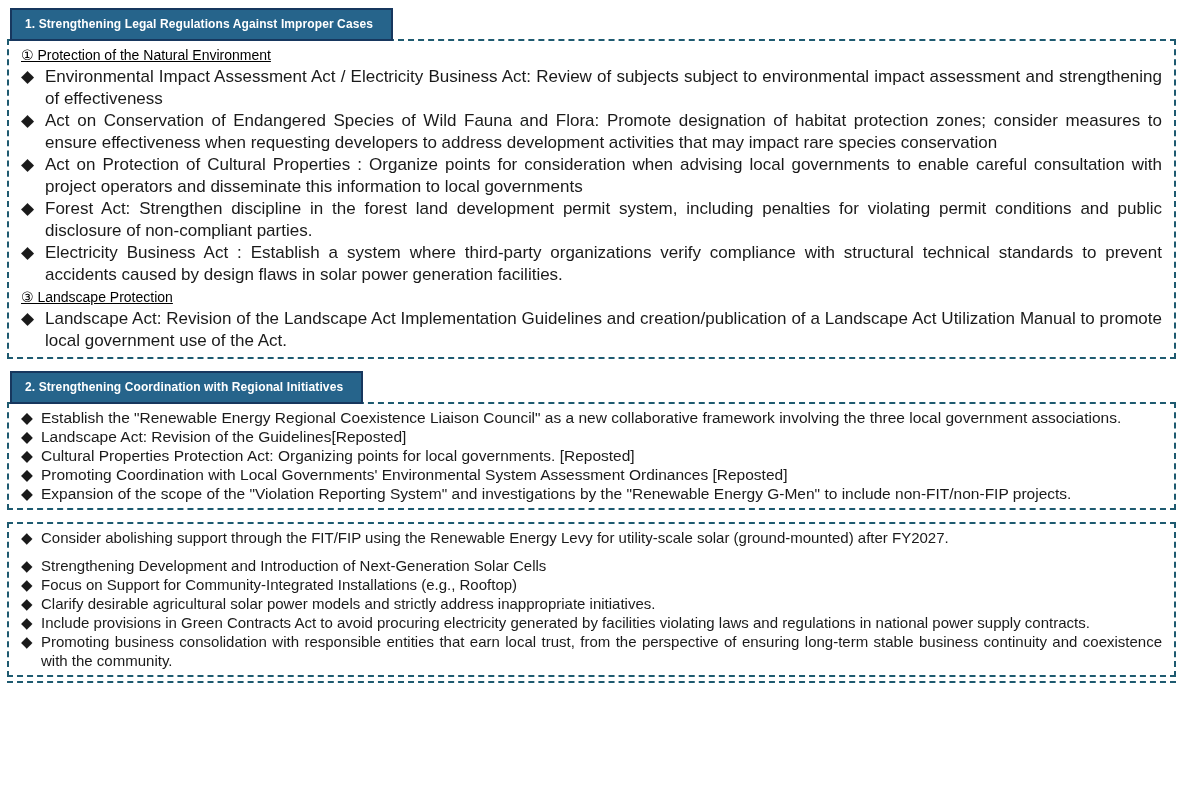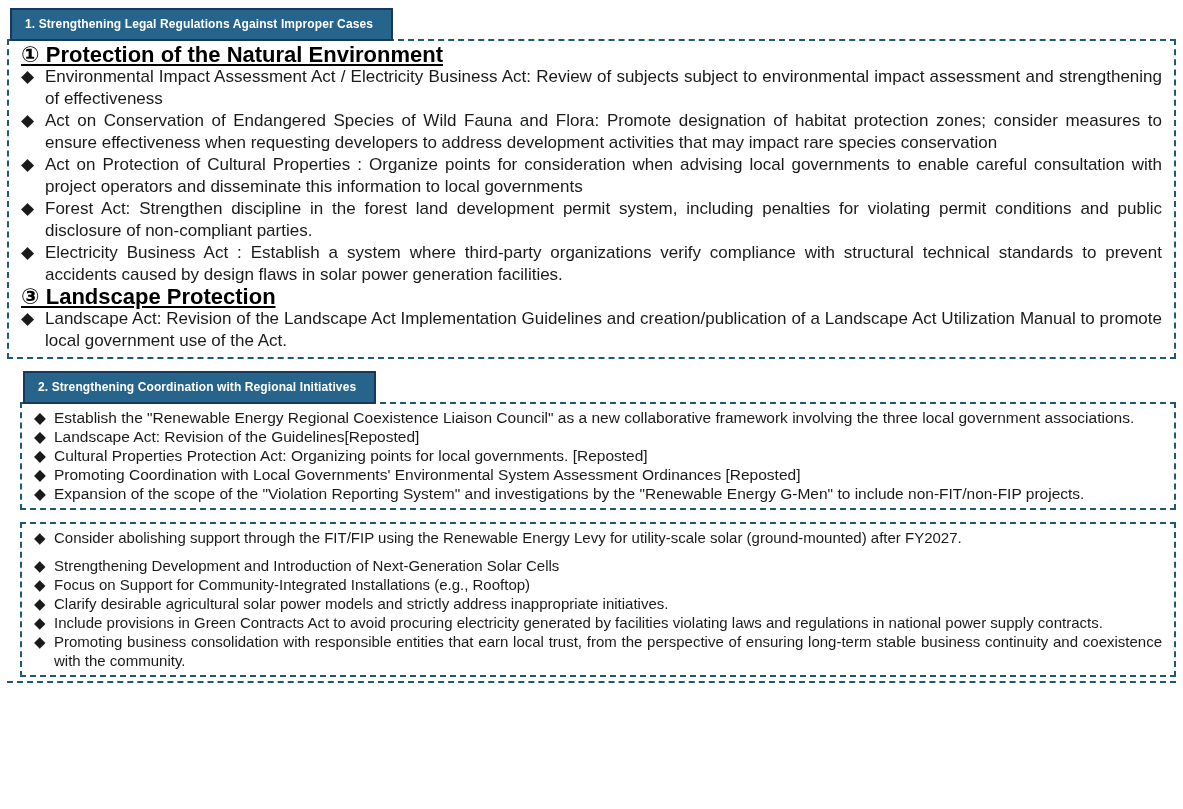--- a/index.html
+++ b/index.html
@@ -2,39 +2,39 @@
 <html><head>
 <meta charset="utf-8">
 <style>
   html,body{margin:0;padding:0;}
   body{
     width:1183px;height:809px;overflow:hidden;background:#ffffff;
     font-family:"Liberation Sans","DejaVu Sans",sans-serif;color:#1a1a1a;
     -webkit-font-smoothing:antialiased;
   }
   .page{padding-top:8px;}
-  .section + .section{margin-top:12px;margin-left:13px;}
+  .section + .section{margin-top:12px;}
   .hdr-wrap{line-height:0;margin-bottom:-2px;position:relative;z-index:2;}
   .hdr{
     display:inline-block;margin-left:10px;
     background:#26648B;border:2px solid #17375E;color:#ffffff;
     font-weight:bold;font-size:12px;line-height:26px;
     padding:1px 18px 2px 13px;
     letter-spacing:0.1px;
   }
   .box{
     margin:0 7px;border:2px dashed #1E5A70;background:#ffffff;
     position:relative;z-index:1;
     padding:3px 12px 5px 12px;
   }
   .box.s1{font-size:17px;line-height:22px;}
   .box.s2{font-size:15.5px;line-height:19px;padding-top:4px;}
   .box.s3{font-size:15px;line-height:19px;padding-top:4px;}
   .subhead{
-    font-weight:bold;text-decoration:underline;font-size:22px;
+    font-weight:normal;text-decoration:underline;font-size:14px;
     line-height:22px;color:#000000;
   }
   .bullet{display:flex;align-items:flex-start;}
   .bullet .marker{flex:0 0 24px;text-align:left;}
   .box.s2 .bullet .marker,.box.s3 .bullet .marker{flex:0 0 20px;}
   .bullet .btext{flex:1;text-align:justify;}
   .gap-before{margin-top:9px;}
   .partial-line{margin:4px 7px 0 7px;border-top:2px dashed #1E5A70;height:2px;}
 </style>
 </head>

